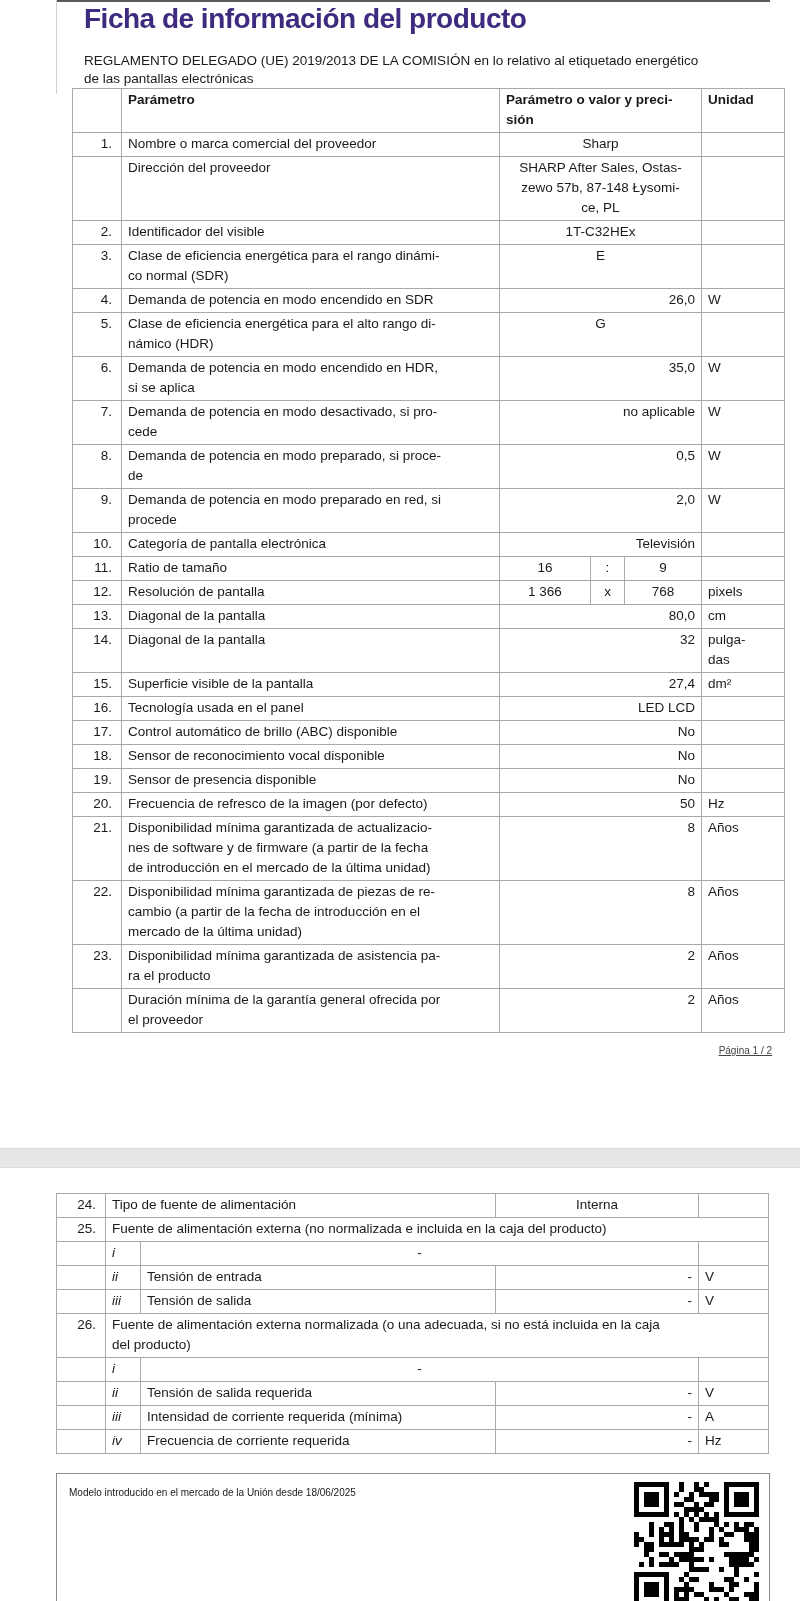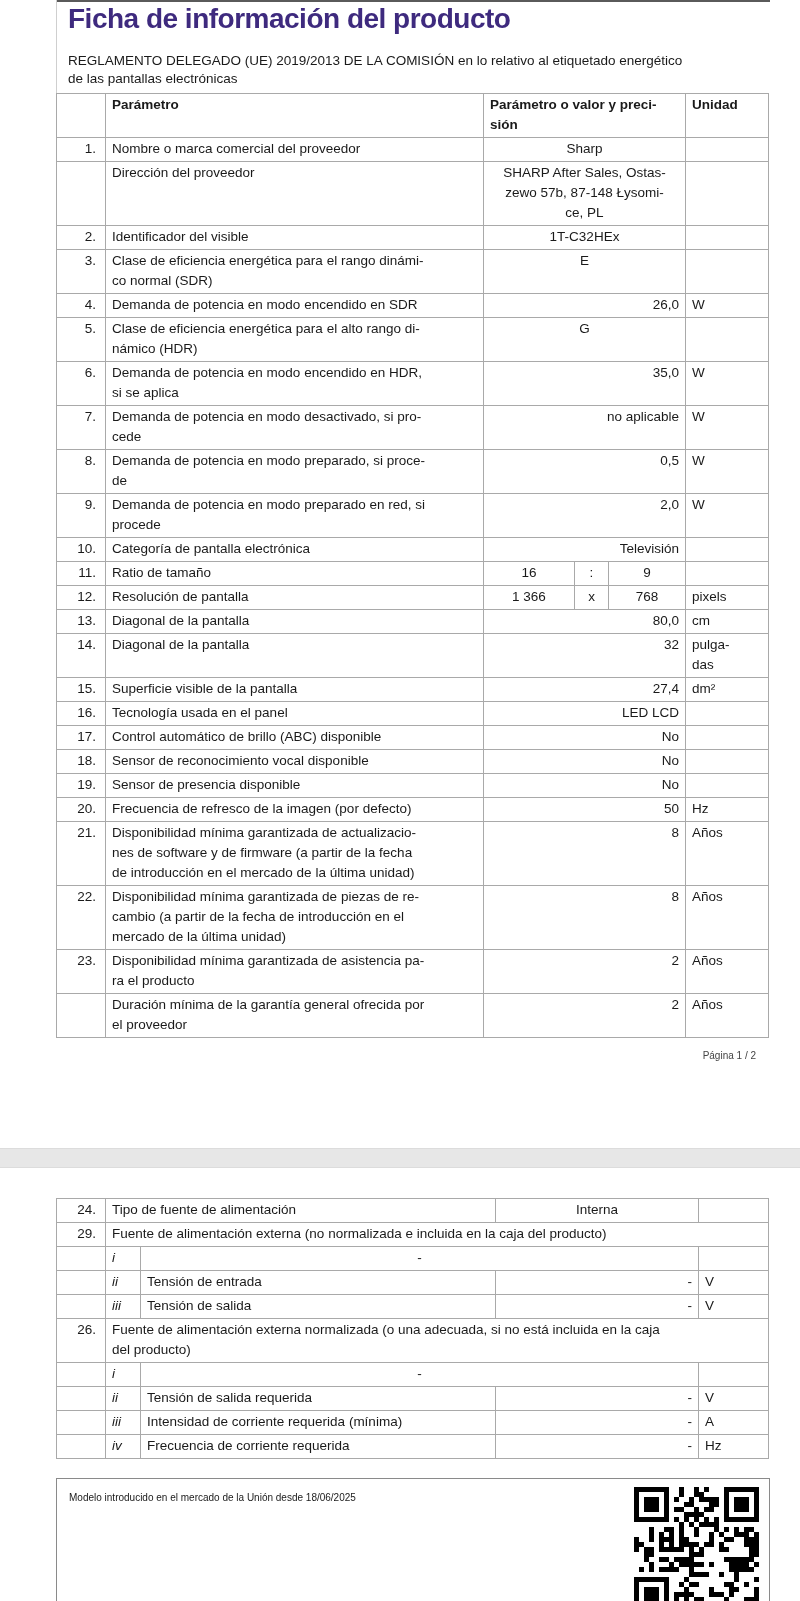--- a/index.html
+++ b/index.html
@@ -3,47 +3,47 @@
 <meta charset="utf-8">
 <style>
   html,body{margin:0;padding:0;}
   body{
     width:800px;height:1601px;position:relative;overflow:hidden;
     background:#ffffff;color:#1a1a1a;
     font-family:"Liberation Sans", sans-serif;
   }
   #topline{position:absolute;left:56px;top:0;width:714px;height:2px;background:#5a5a5a;}
   #leftline{position:absolute;left:56px;top:0;width:1px;height:94px;background:#cfcfcf;}
-  #page1{position:absolute;left:56px;top:0;width:714px;}
+  #page1{position:absolute;left:72px;top:0;width:714px;}
   #page2{position:absolute;left:56px;top:1193px;width:714px;}
   h1.title{
     margin:2px 0 0 12px;font-size:28px;line-height:34px;font-weight:bold;
     color:var(--accent,#3e2a7e);letter-spacing:-0.5px;
   }
   p.subtitle{
     margin:16px 0 0 12px;font-size:13.5px;line-height:18px;white-space:pre-line;
   }
-  table{border-collapse:collapse;table-layout:fixed;width:712px;margin-top:5px;
+  table{border-collapse:collapse;table-layout:fixed;width:712px;
         border:1px solid #8a8a8a;font-size:13.5px;}
   td,th{border:1px solid #a9a9a9;vertical-align:top;line-height:20px;
         padding:1px 6px 2px;word-wrap:break-word;}
   th{font-weight:bold;text-align:left;}
   .pre{white-space:pre-line;}
   .num{text-align:right;padding-right:9px;}
   .sub{font-style:italic;}
   .al-right{text-align:right;}
   .al-left{text-align:center;}
   td.splitcell{padding:0;}
   .split{display:flex;}
   .split span{display:block;text-align:center;padding:1px 4px 2px;box-sizing:border-box;}
   .sp1{width:90px;}
   .sp2{width:35px;border-left:1px solid #a9a9a9;border-right:1px solid #a9a9a9;}
   .sp3{flex:1;}
   .pagefoot{margin-top:12px;text-align:right;padding-right:14px;
-            font-size:10px;color:#444;}
+            font-size:10px;color:#444;text-decoration:underline;}
   #band{position:absolute;left:0;top:1148px;width:800px;height:20px;
         background:#e7e7e7;border-top:1px solid #dcdcdc;border-bottom:1px solid #dcdcdc;box-sizing:border-box;}
   #notebox{position:relative;margin-top:19px;border:1px solid #8a8a8a;height:150px;
            box-sizing:border-box;}
   #notebox .note{display:block;padding:10px 130px 0 12px;font-size:10px;line-height:18px;}
   #qr{position:absolute;top:8px;right:10px;width:125px;height:125px;}
 </style>
 </head>
 <body>
 
@@ -265,21 +265,21 @@
         <col style="width:70px">
       </colgroup>
     <tbody id="t2body">
         <tr>
           <td class="num">24.</td>
           <td class="pre" colspan="2">Tipo de fuente de alimentación</td>
           <td class="al-left">Interna</td>
           <td></td>
         </tr>
         <tr>
-          <td class="num">29.</td>
+          <td class="num">25.</td>
           <td class="pre" colspan="4">Fuente de alimentación externa (no normalizada e incluida en la caja del producto)</td>
         </tr>
         <tr>
           <td class="num"></td>
           <td class="sub">i</td>
           <td class="al-left" colspan="2">-</td>
           <td></td>
         </tr>
         <tr>
           <td class="num"></td>

